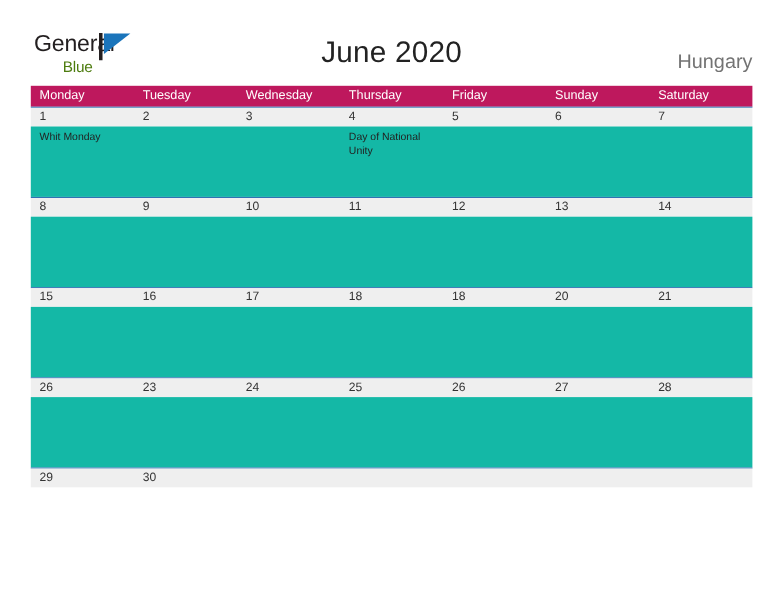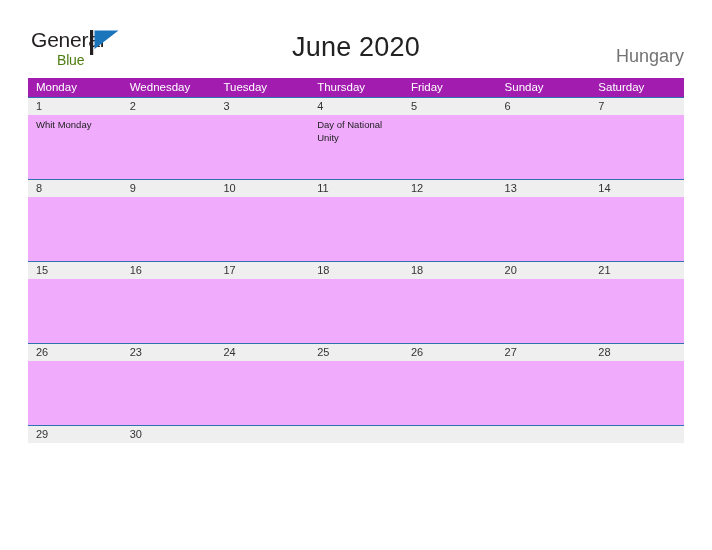--- a/index.html
+++ b/index.html
@@ -90,21 +90,21 @@
   
   .calendar {
     position: absolute;
     left: 28px;
     top: 78px;
     width: 656px;
   }
 
   .weekday-row {
     display: flex;
-    background: #a21caf;
+    background: #be185d;
     height: 19px;
   }
   .weekday-cell {
     flex: 1 1 0;
     color: #ffffff;
     font-size: 11.5px;
     line-height: 19px;
     padding-left: 8px;
     box-sizing: border-box;
     white-space: nowrap;
@@ -135,21 +135,21 @@
     color: #333333;
     padding-left: 8px;
     box-sizing: border-box;
   }
   .date-cell.empty {
     color: transparent;
   }
 
   .events-row {
     display: flex;
-    background: #f0abfc;
+    background: #14b8a6;
   }
   .event-cell {
     flex: 1 1 0;
     box-sizing: border-box;
     padding: 3px 6px 0 8px;
     font-size: 9.5px;
     line-height: 13px;
     color: #222222;
     overflow: hidden;
   }
@@ -186,22 +186,22 @@
     <div class="cal-title">June 2020</div>
 
     <div class="country">Hungary</div>
 
   </div>
 
   <div class="calendar">
 
     <div class="weekday-row">
       <div class="weekday-cell">Monday</div>
+      <div class="weekday-cell">Tuesday</div>
       <div class="weekday-cell">Wednesday</div>
-      <div class="weekday-cell">Tuesday</div>
       <div class="weekday-cell">Thursday</div>
       <div class="weekday-cell">Friday</div>
       <div class="weekday-cell">Sunday</div>
       <div class="weekday-cell">Saturday</div>
     </div>
 
     <div class="week week-h1">
       <div class="week-rule"></div>
       <div class="date-row">
         <div class="date-cell">1</div>

